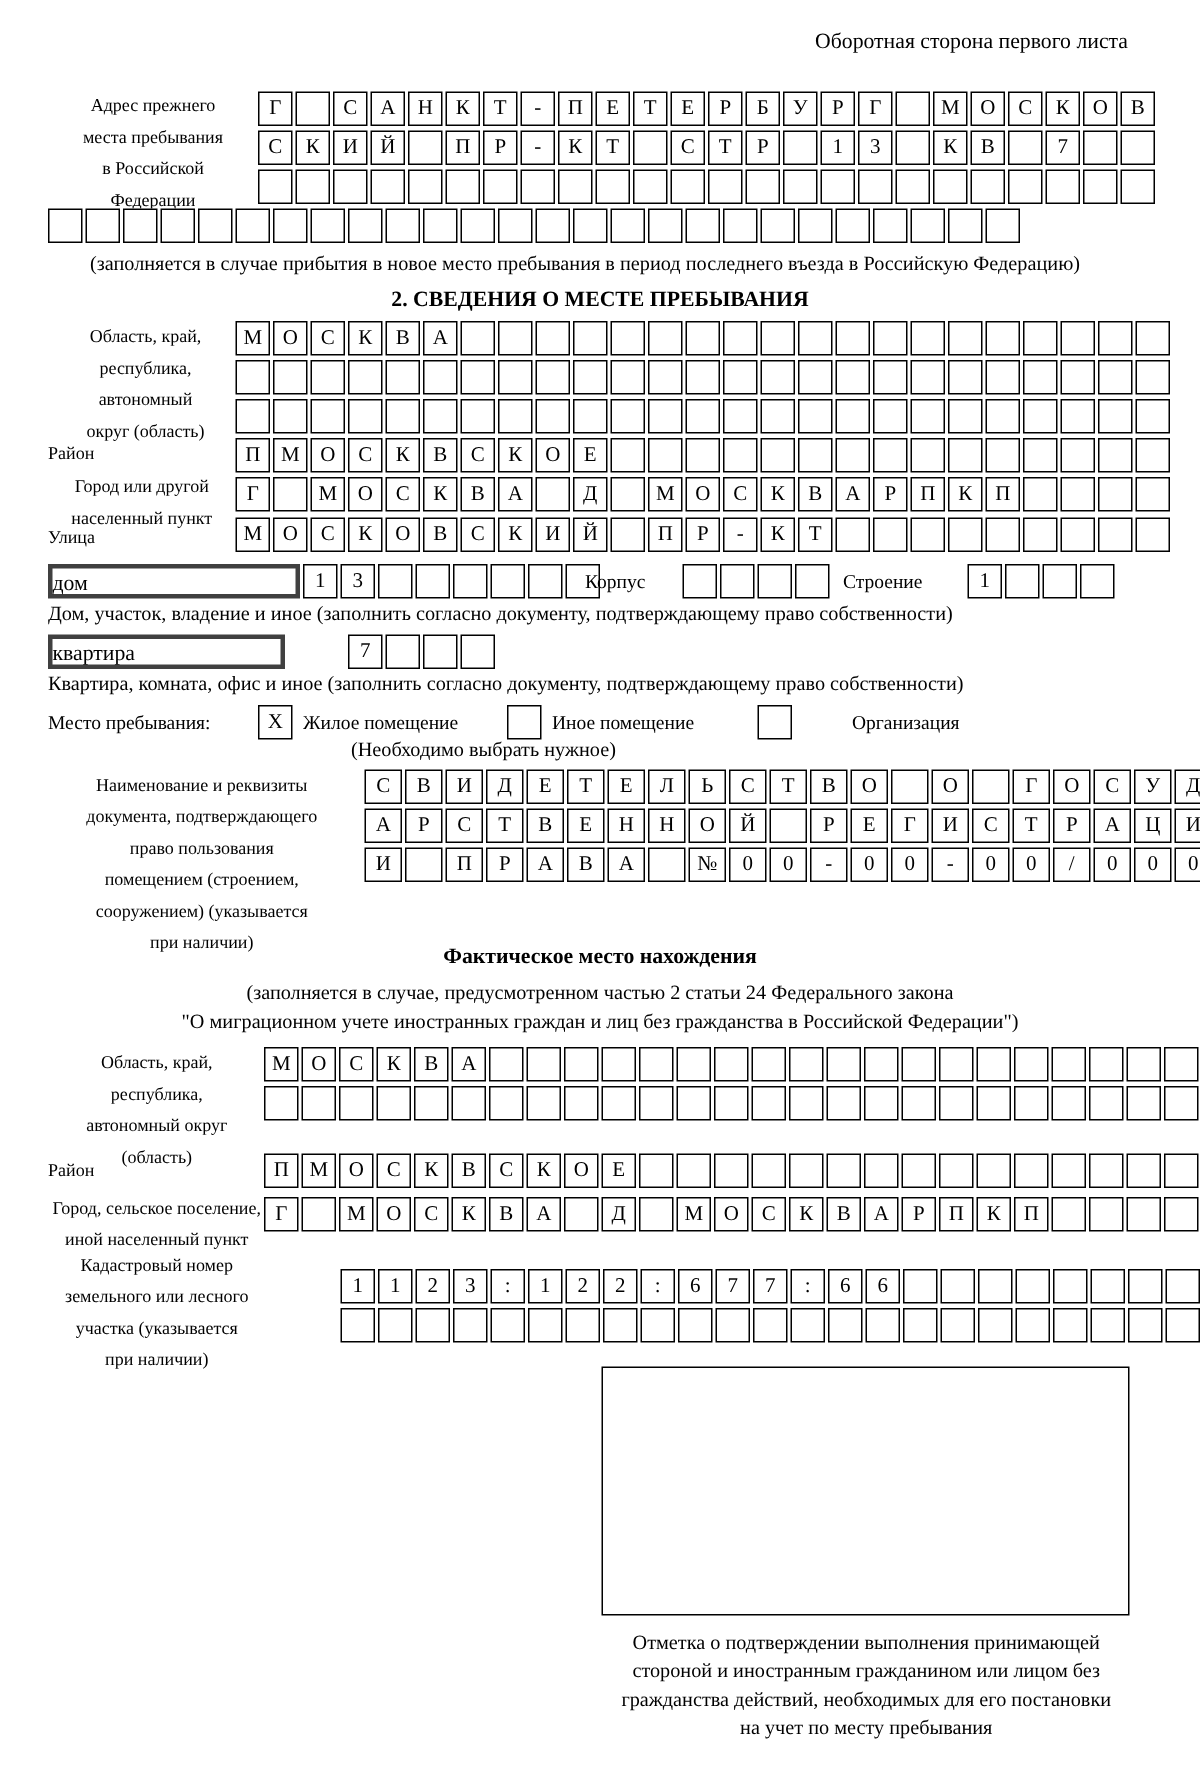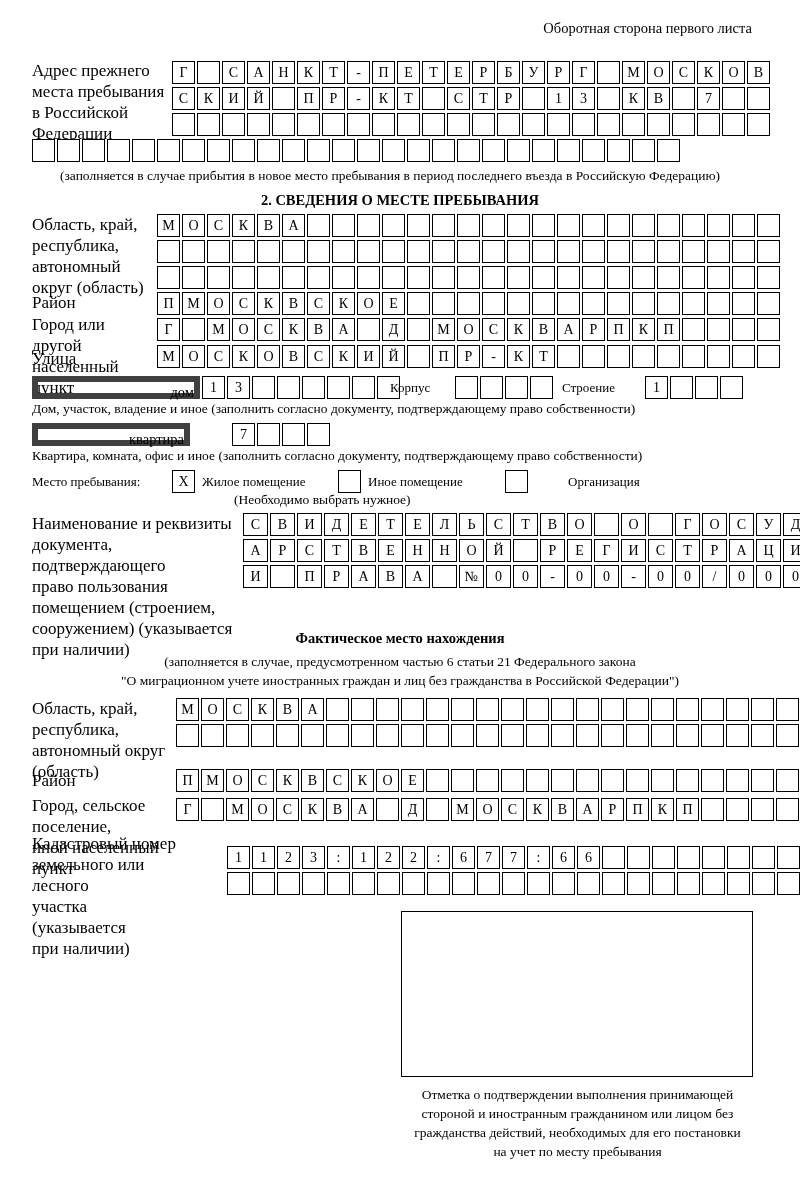--- a/index.html
+++ b/index.html
@@ -23,23 +23,24 @@
   }
   .abs { position: absolute; }
 
   .hdr-right {
     top: 20px;
     right: 48px;
     font-size: 14.5px;
   }
 
   .lbl {
-    font-size: 17px;
+    font-size: 12px;
     line-height: 21px;
     white-space: pre-line;
+    text-align: center;
   }
   .lbl-sm { font-size: 13.5px; }
 
   .center-note {
     text-align: center;
     font-size: 13.5px;
   }
 
   .sect-title {
     font-size: 14.5px;
@@ -62,26 +63,26 @@
     box-sizing: border-box;
     font-size: 14px;
     line-height: 21px;
     text-align: center;
     font-family: "Liberation Serif", serif;
     background: #fff;
   }
   .cell.wide { width: 25px; }
 
   .boxlabel {
-    border: 6px solid #404040;
+    border: 3px solid #404040;
     box-sizing: border-box;
     height: 23px;
     font-size: 14.5px;
     line-height: 21px;
-    text-align: right;
+    text-align: left;
   }
 
   .inline-lbl {
     font-size: 13px;
     line-height: 23px;
   }
 
   .checkbox {
     width: 23px;
     height: 23px;
@@ -516,21 +517,21 @@
       <div class="cell wide">-</div>
       <div class="cell wide">0</div>
       <div class="cell wide">0</div>
       <div class="cell wide">/</div>
       <div class="cell wide">0</div>
       <div class="cell wide">0</div>
       <div class="cell wide">0</div>
     </div>
 
   <div class="abs sect-title" style="left:0px; top:630px;">Фактическое место нахождения</div>
-  <div class="abs center-note" style="left:0px; top:654px; width:800px;">(заполняется в случае, предусмотренном частью 6 статьи 21 Федерального закона</div>
+  <div class="abs center-note" style="left:0px; top:654px; width:800px;">(заполняется в случае, предусмотренном частью 2 статьи 24 Федерального закона</div>
   <div class="abs center-note" style="left:0px; top:673px; width:800px;">"О миграционном учете иностранных граждан и лиц без гражданства в Российской Федерации")</div>
 
   <div class="abs lbl" style="left:32px; top:698px; width:145px;">Область, край,
 республика,
 автономный округ
 (область)</div>
   <div class="abs cells" id="al-region-0" style="left:176px; top:698px;">
       <div class="cell">М</div>
       <div class="cell">О</div>
       <div class="cell">С</div>

